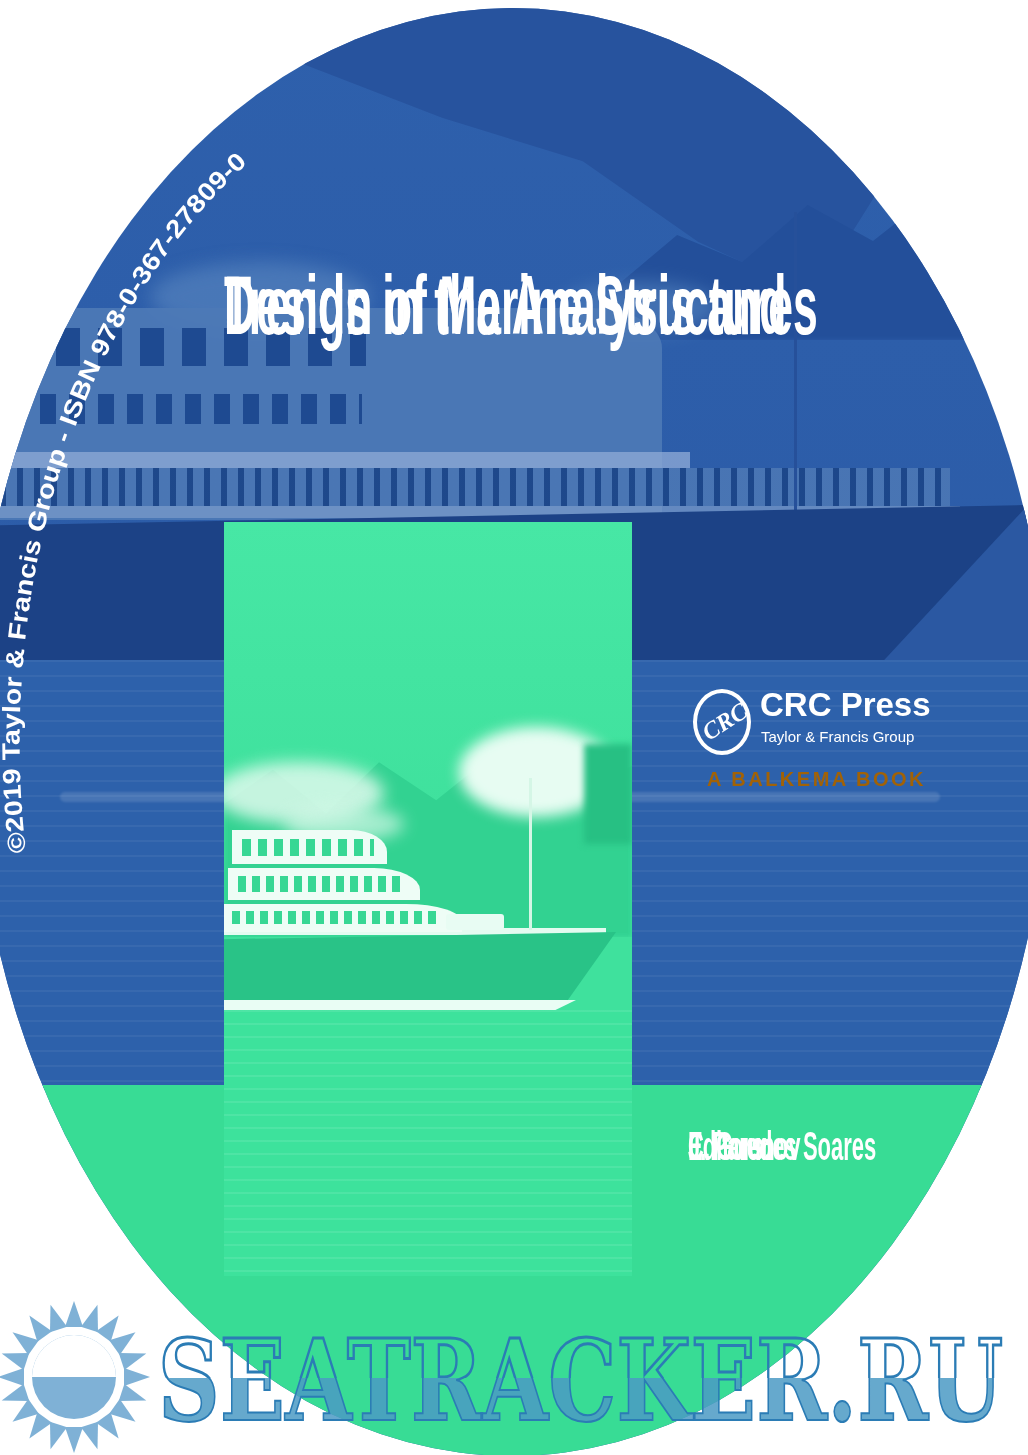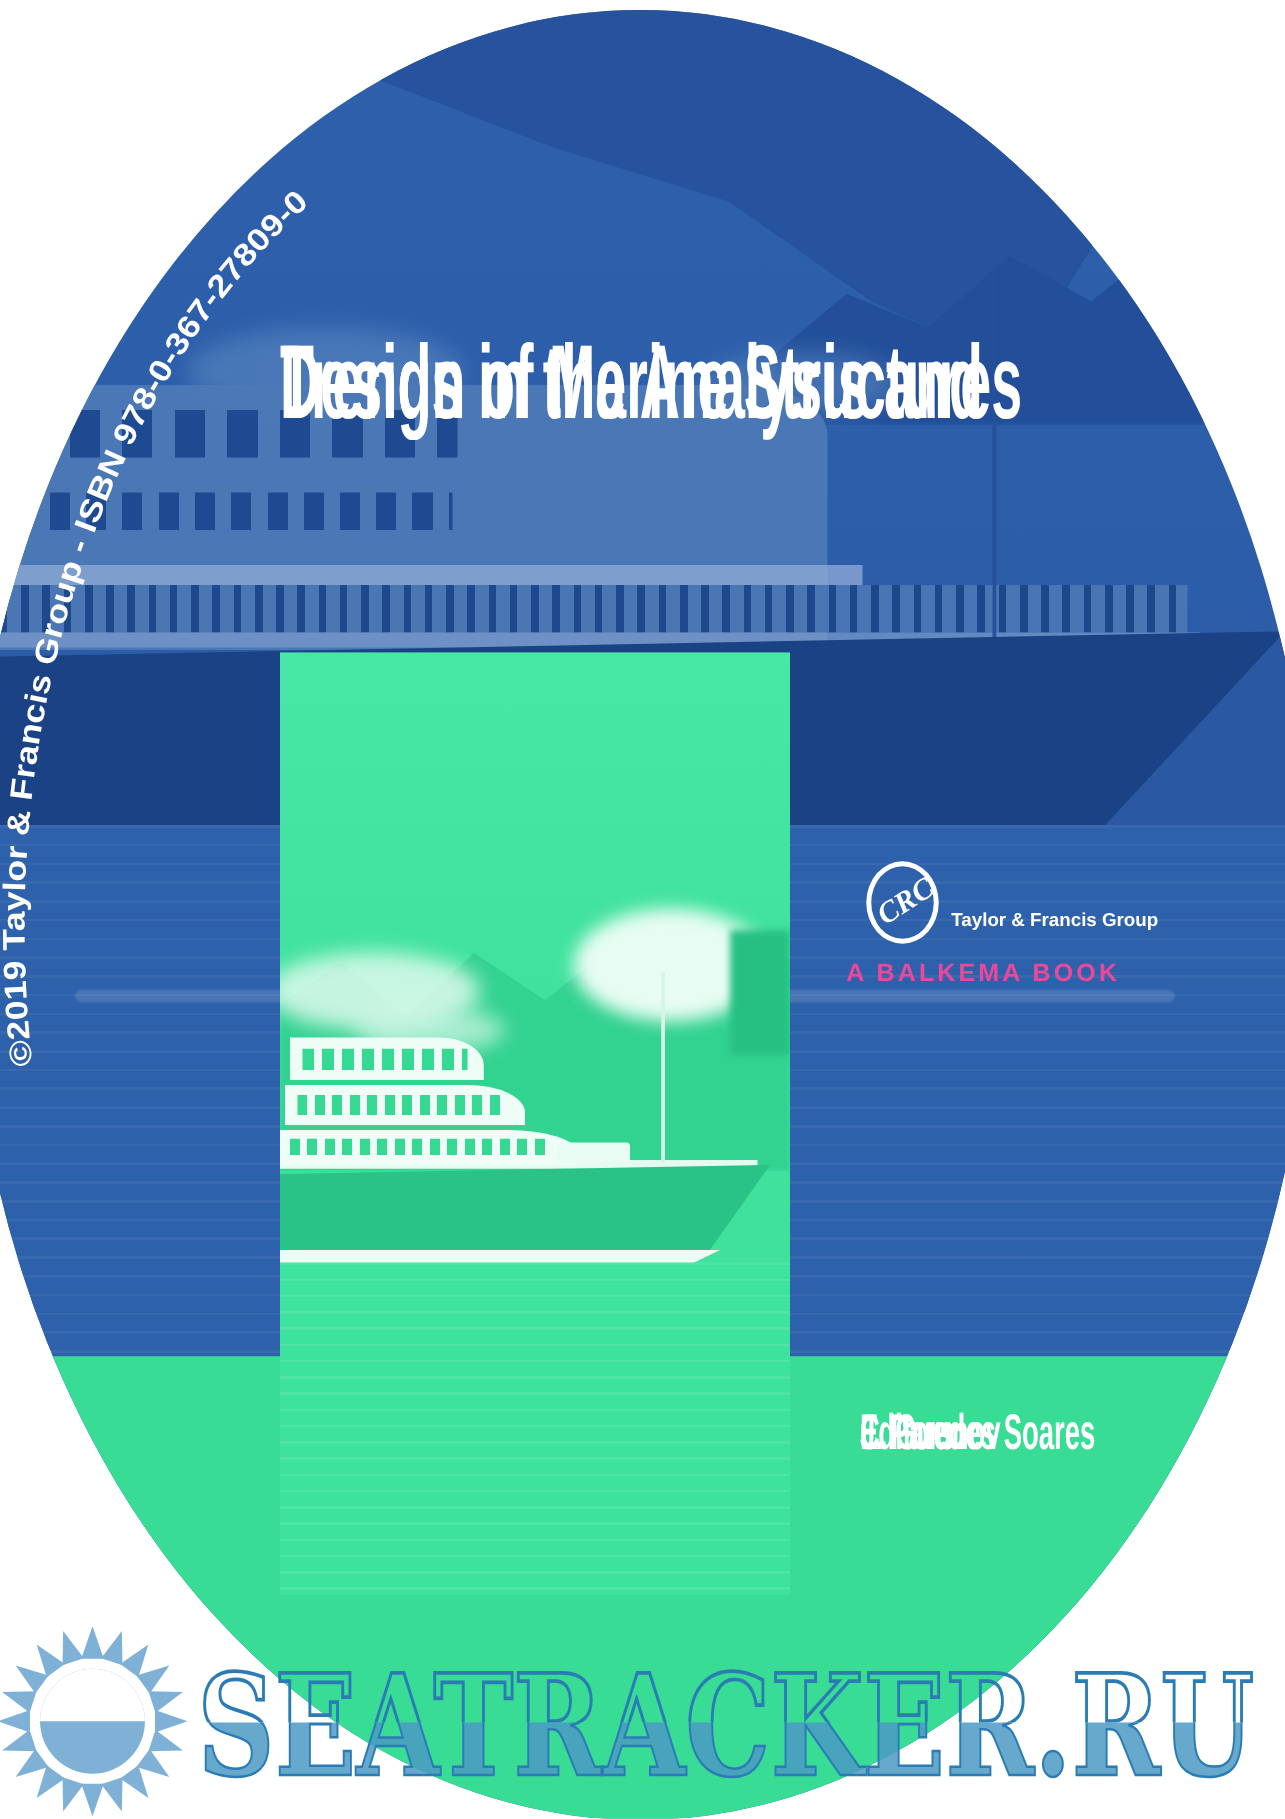--- a/index.html
+++ b/index.html
@@ -90,23 +90,23 @@
   .title{left:224px;top:252px;width:20px;color:#ffffff;font-weight:bold;font-size:84px;
        line-height:106px;white-space:nowrap;transform:scaleX(.53);transform-origin:0 0;
        letter-spacing:0;}
   .crc-oval{left:693px;top:689px;width:58px;height:66px;border:4px solid #ffffff;
        border-radius:50%;}
   .crc-oval span{left:4px;top:16px;width:46px;color:#ffffff;
        font-family:"Liberation Serif",serif;font-style:italic;font-weight:bold;font-size:24px;
        transform:rotate(-33deg);display:block;text-align:center;}
   .crc-press{left:760px;top:686px;color:#ffffff;font-size:33px;font-weight:bold;
        letter-spacing:0;white-space:nowrap;}
-  .crc-group{left:761px;top:728px;color:#ffffff;font-size:15px;font-weight:bold;
+  .crc-group{left:761px;top:728px;color:#ffffff;font-size:15px;font-weight:normal;
        white-space:nowrap;}
-  .balkema{left:677px;top:768px;color:#ec4899;font-size:20px;font-weight:bold;
+  .balkema{left:707px;top:768px;color:#a16207;font-size:20px;font-weight:bold;
        letter-spacing:2.5px;white-space:nowrap;text-align:center;}
   .editors{left:688px;top:1122px;color:#ffffff;font-weight:bold;font-size:40px;
        line-height:49px;white-space:nowrap;transform:scaleX(.55);transform-origin:0 0;}
 
   
   .overlay{left:0;top:0;width:1028px;height:1455px;z-index:10;pointer-events:none;}
 </style>
 </head>
 <body>
 
@@ -155,20 +155,21 @@
     </div>
 
     <div class="title">
       <div>Trends in the Analysis and</div>
       <div>Design of Marine Structures</div>
     </div>
 
     <div class="crc-oval">
       <span>CRC</span>
     </div>
+    <div class="crc-press">CRC Press</div>
     <div class="crc-group">Taylor &amp; Francis Group</div>
     <div class="balkema">A BALKEMA BOOK</div>
 
     <div class="editors">
       <div>Editors:</div>
       <div>J. Parunov</div>
       <div>C. Guedes Soares</div>
     </div>
   </div>
 

